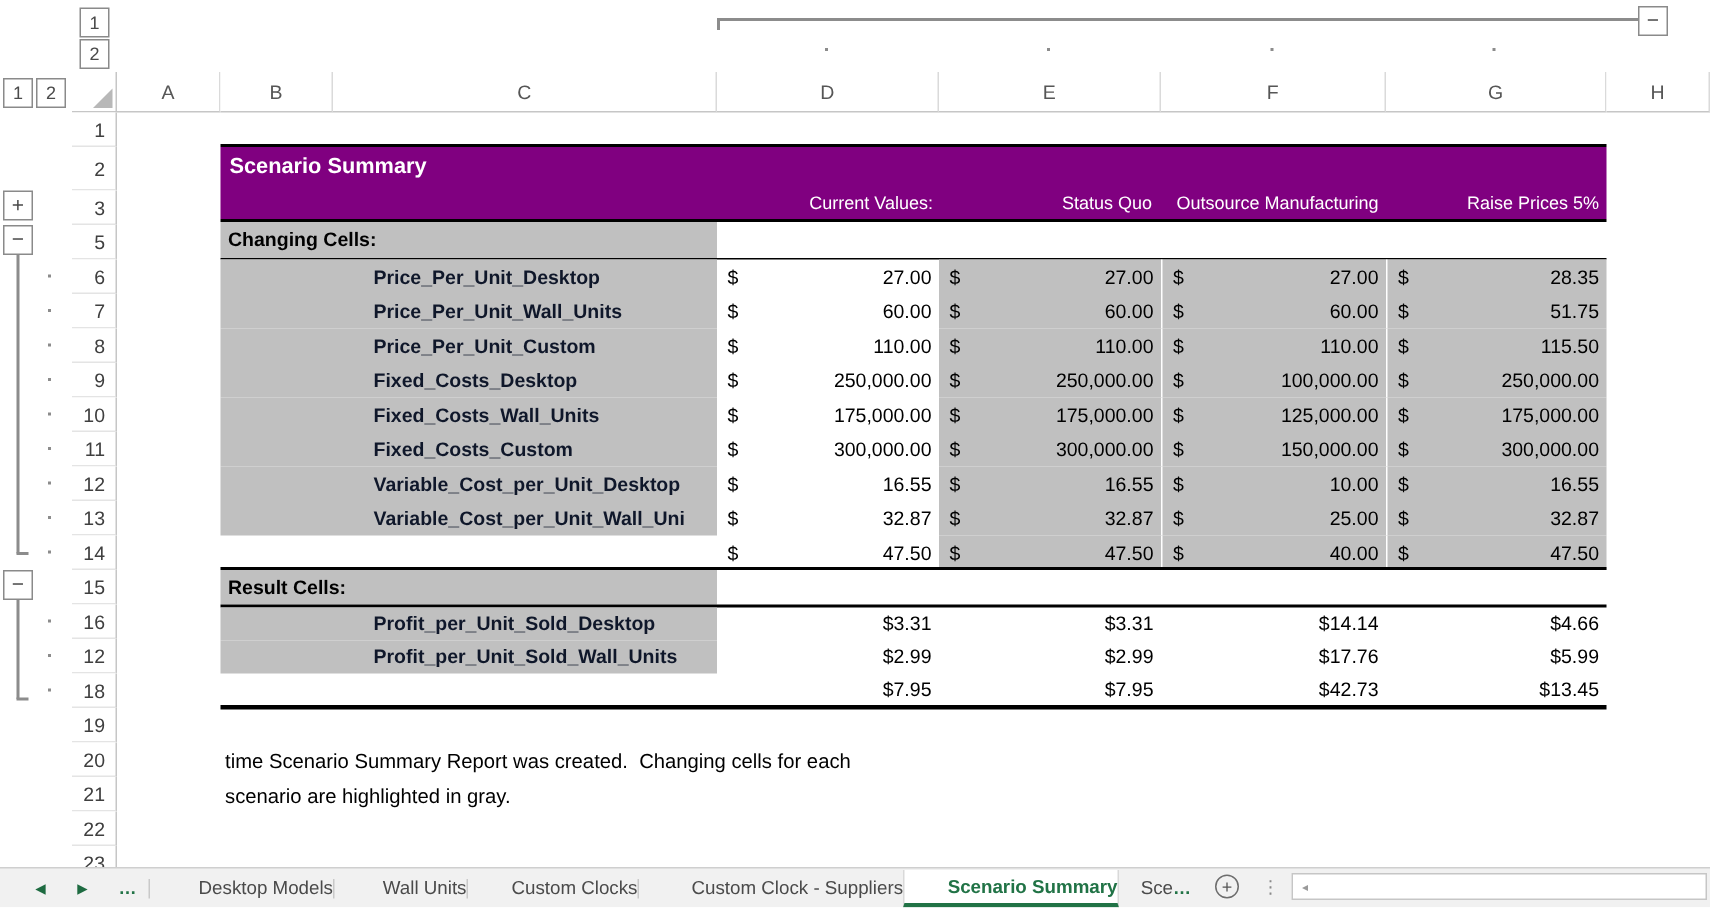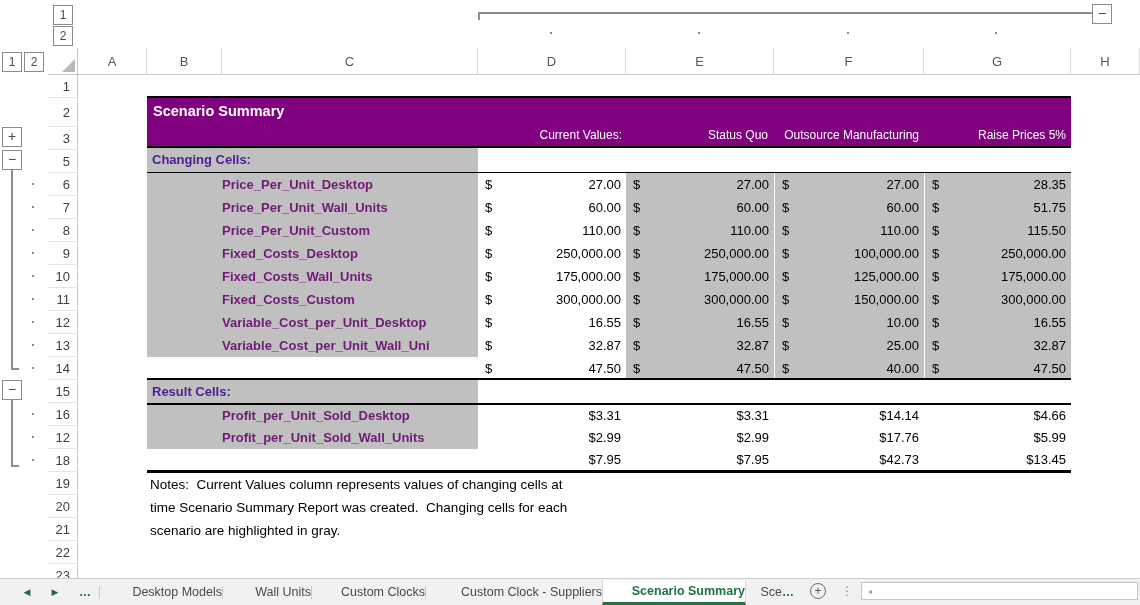--- a/index.html
+++ b/index.html
@@ -25,23 +25,23 @@
   .corner .tri{position:absolute;right:2px;bottom:2px;width:0;height:0;
                border-bottom:13px solid #b8b8b8;border-left:13px solid transparent;}
 
   
   .blackline{position:absolute;left:147px;width:924px;background:#000;}
   .pband{position:absolute;left:147px;top:98px;width:924px;height:48px;background:#800080;}
   .ptitle{position:absolute;left:6px;top:5px;color:#fff;font-weight:bold;font-size:14.5px;}
   .phead{position:absolute;bottom:4px;color:#fff;font-size:12px;white-space:nowrap;}
   .trow{position:absolute;left:147px;width:924px;height:23px;line-height:23px;font-size:13px;}
   .seg{position:absolute;top:0;bottom:0;box-sizing:border-box;}
-  .lab{left:0;width:331px;background:#c0c0c0;font-weight:bold;color:#701a75;
-       padding-left:75px;white-space:nowrap;overflow:hidden;}
-  .sect{padding-left:5px;color:#4c1d95;}
+  .lab{left:0;width:331px;background:#c0c0c0;font-weight:bold;color:#0f172a;
+       padding-left:102px;white-space:nowrap;overflow:hidden;}
+  .sect{padding-left:5px;color:#000000;}
   .cellD{left:331px;width:148px;}
   .cellE{left:479px;width:148px;background:#c0c0c0;}
   .cellF{left:627px;width:150px;background:#c0c0c0;border-left:1px solid #fff;}
   .cellG{left:777px;width:147px;background:#c0c0c0;border-left:1px solid #fff;}
   .money{display:flex;justify-content:space-between;padding:0 5px 0 7px;}
   .rv{background:none !important;border-left:none !important;text-align:right;padding-right:5px;}
   .note{position:absolute;left:150px;height:23px;line-height:23px;font-size:13.5px;color:#000;white-space:pre;}
 
   
   .tabbar{position:absolute;left:0;top:578px;width:1140px;height:27px;background:#f1f1f1;
@@ -341,21 +341,20 @@
     <div class="seg cellG rv">$5.99</div>
   </div>
   <div class="trow" style="top:449px;height:21px;line-height:21px">
     <div class="seg cellD rv">$7.95</div>
     <div class="seg cellE rv">$7.95</div>
     <div class="seg cellF rv">$42.73</div>
     <div class="seg cellG rv">$13.45</div>
   </div>
   <div class="blackline" style="top:470px;height:3px"></div>
 
-  <div class="note" style="top:473px">Notes:  Current Values column represents values of changing cells at</div>
   <div class="note" style="top:519px">scenario are highlighted in gray.</div>
   <div class="note" style="top:496px">time Scenario Summary Report was created.  Changing cells for each</div>
 
   <div class="tabbar">
     <div class="navarr" style="left:19px">◀</div>
     <div class="navarr" style="left:47px">▶</div>
     <div class="tdots" style="left:79px">…</div>
     <div class="tsep" style="left:99px"></div>
     <div class="tab" style="left:99px;width:123px">Desktop Models</div>
     <div class="tsep" style="left:222px"></div>

